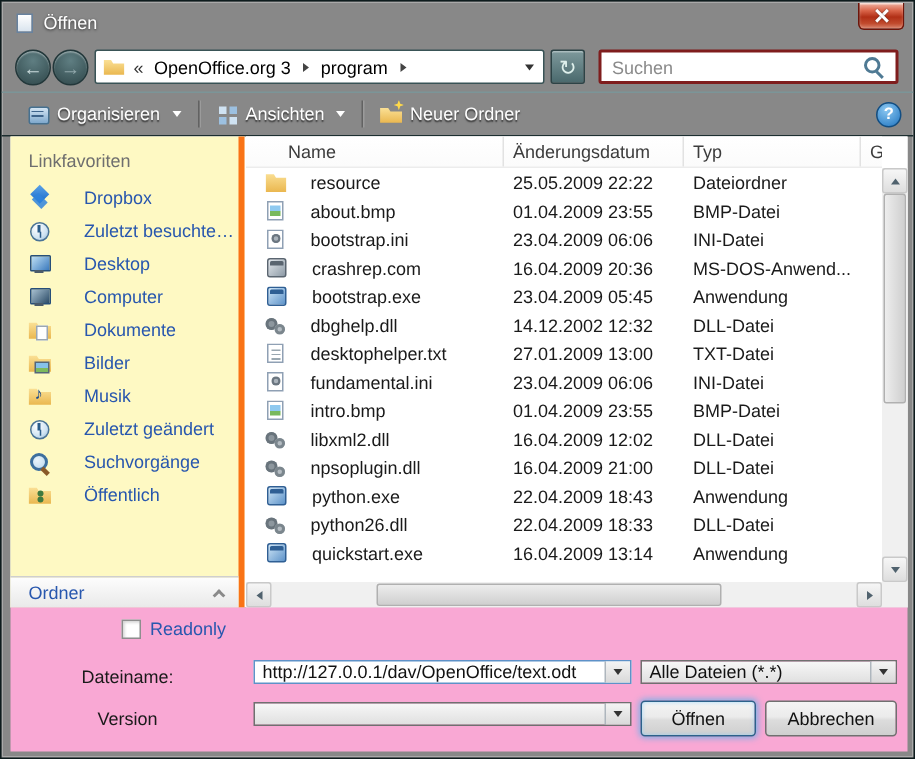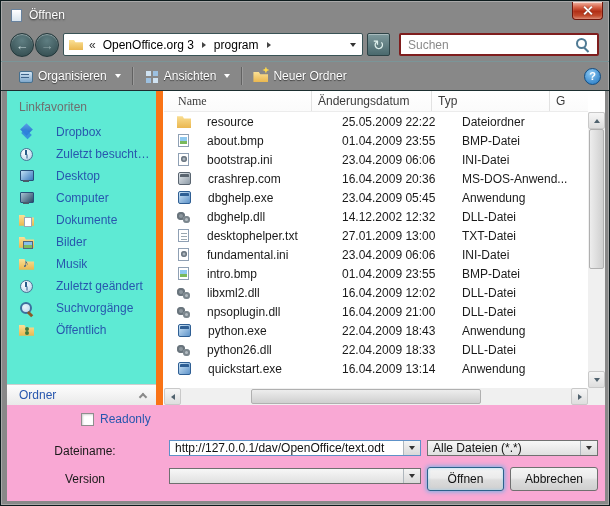--- a/index.html
+++ b/index.html
@@ -74,21 +74,21 @@
     clip-path:polygon(0 12%,36% 12%,46% 32%,100% 32%,100% 95%,0 95%); }
   .tb-ico.i-newfolder::after { content:""; position:absolute; right:-1px; top:-2px; width:7px; height:7px; background:#ffd94a;
     clip-path:polygon(50% 0,63% 37%,100% 50%,63% 63%,50% 100%,37% 63%,0 50%,37% 37%); }
   .help-btn { margin-left:auto; width:17px; height:17px; border-radius:50%; border:1px solid #124e83;
     background:radial-gradient(circle at 40% 28%,#8cc8f2,#1f74c0); color:#fff; font-weight:bold; font-size:11px;
     display:flex; align-items:center; justify-content:center; }
 
   
   .main { position:absolute; left:6px; top:90px; width:598px; height:314px; background:#fff; }
 
-  .sidebar { position:absolute; left:0; top:0; width:156px; height:100%; background:#5eead4; border-right:7px solid #f97316; }
+  .sidebar { position:absolute; left:0; top:0; width:156px; height:100%; background:#fef9c3; border-right:4px solid #f97316; }
   .sb-header { color:#6f6f6f; padding:9px 0 7px 12px; }
   .sb-item { display:flex; align-items:center; gap:22px; height:22px; padding-left:12px; color:var(--accent-blue,#2857ae);
     white-space:nowrap; overflow:hidden; }
   .sb-label { overflow:hidden; text-overflow:ellipsis; }
   .sb-footer { position:absolute; bottom:0; left:0; width:100%; height:21px; border-top:1px solid #cfcfcf;
     background:linear-gradient(#fdfdfd,#e9e9e9); display:flex; align-items:center; padding-left:12px; color:var(--accent-blue,#2857ae); }
   .chev-up { width:6px; height:6px; border-left:2px solid #8a8a8a; border-top:2px solid #8a8a8a; transform:rotate(45deg);
     margin-left:auto; margin-right:10px; margin-top:3px; }
 
   
@@ -116,21 +116,21 @@
   .s-ico.i-searches::before { content:""; position:absolute; left:1px; top:1px; width:8px; height:8px; border:2px solid #3d6f9e;
     border-radius:50%; background:radial-gradient(circle at 35% 35%,#eaf4fb,#bcd8ec); }
   .s-ico.i-searches::after { content:""; position:absolute; left:10px; top:10px; width:6px; height:2.5px; background:#8a5a28;
     transform:rotate(45deg); transform-origin:0 0; }
 
   
   .filelist { position:absolute; left:157px; top:0; right:0; bottom:0; background:#fff; }
   .list-header { position:absolute; left:0; top:0; right:17px; height:21px; display:flex;
     background:linear-gradient(#ffffff,#fbfbfb); border-bottom:1px solid #ececec; }
   .col { display:flex; align-items:center; padding-left:6px; color:#3c3c3c; border-right:1px solid #e2e2e2; overflow:hidden; white-space:nowrap; }
-  .col-name { width:148px; padding-left:14px;font-family:Liberation Serif, serif; }
+  .col-name { width:172px; padding-left:28px; }
   .col-date { width:120px; }
   .col-type { width:118px; }
   .col-size { flex:1; border-right:none; }
   .rows { position:absolute; left:0; top:21px; right:17px; bottom:17px; overflow:hidden; }
   .row { display:flex; align-items:center; height:19px; color:#1a1a1a; }
   .cell { white-space:nowrap; overflow:hidden; }
   .cell-name { width:172px; display:flex; align-items:center; gap:16px; padding-left:13px; }
   .cell-date { width:120px; padding-left:6px; }
   .cell-type { width:118px; padding-left:6px; }
 
@@ -369,21 +369,21 @@
               <span class="fico i-com"></span>
               <span>crashrep.com</span>
             </div>
             <div class="cell cell-date">16.04.2009 20:36</div>
             <div class="cell cell-type">MS-DOS-Anwend...</div>
           </div>
 
           <div class="row">
             <div class="cell cell-name">
               <span class="fico i-exe"></span>
-              <span>dbghelp.exe</span>
+              <span>bootstrap.exe</span>
             </div>
             <div class="cell cell-date">23.04.2009 05:45</div>
             <div class="cell cell-type">Anwendung</div>
           </div>
 
           <div class="row">
             <div class="cell cell-name">
               <span class="fico i-dll"></span>
               <span>dbghelp.dll</span>
             </div>

